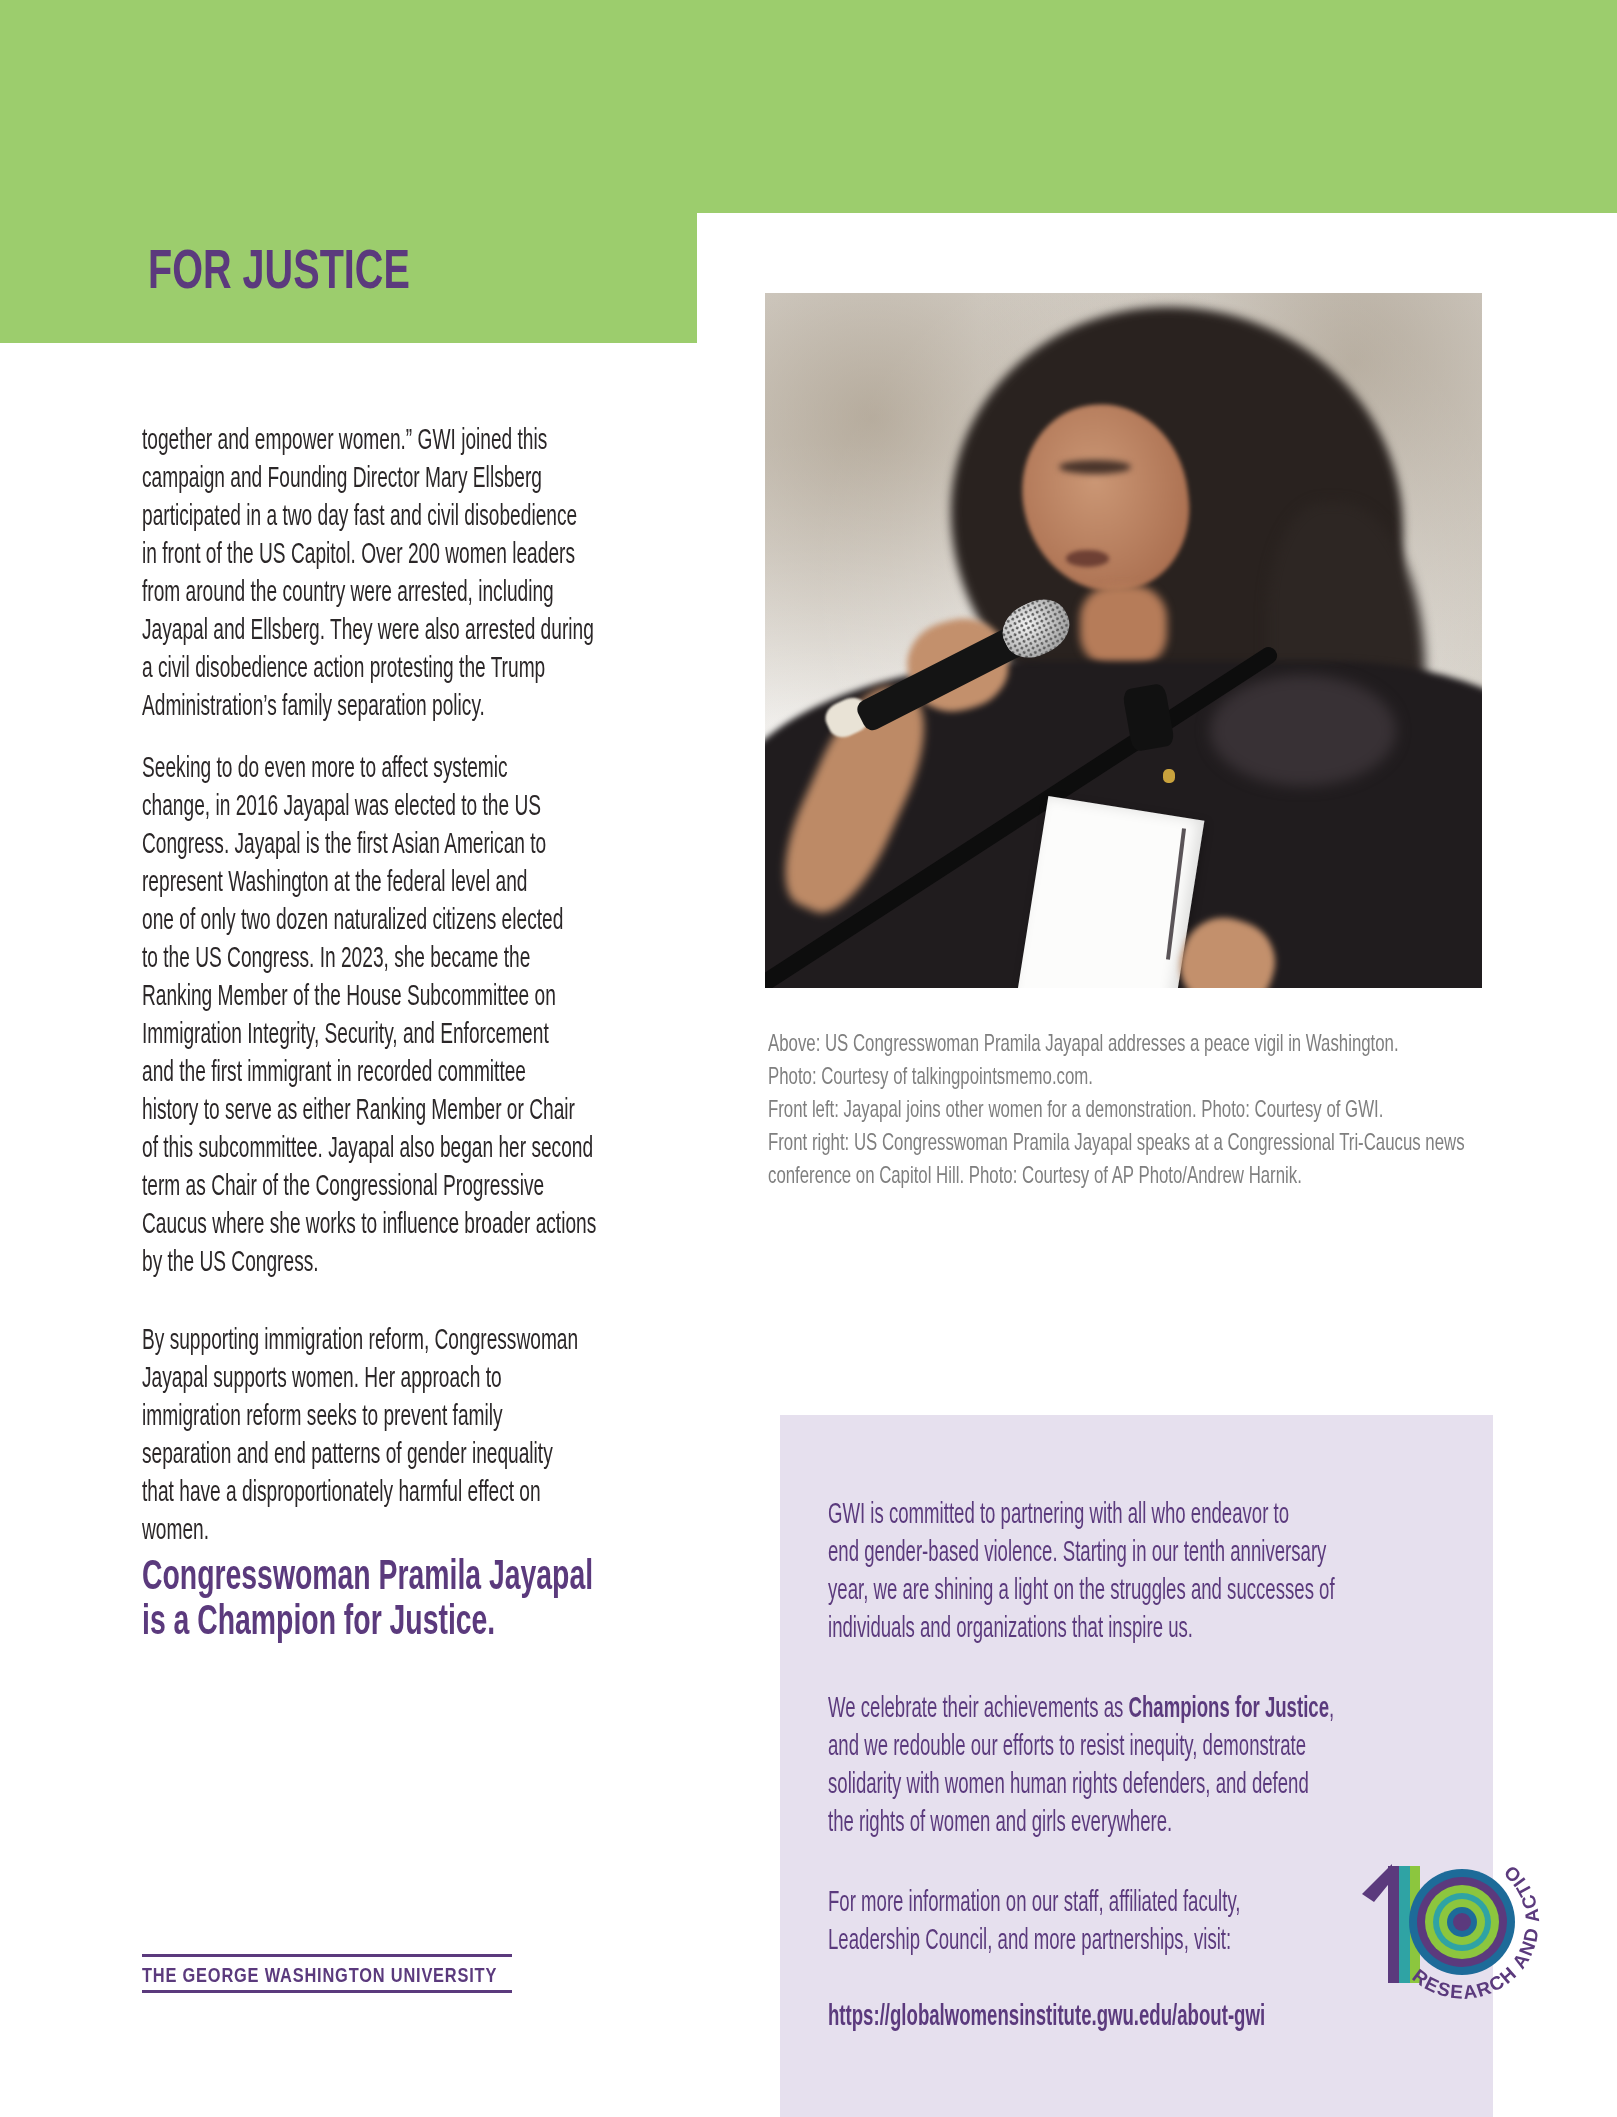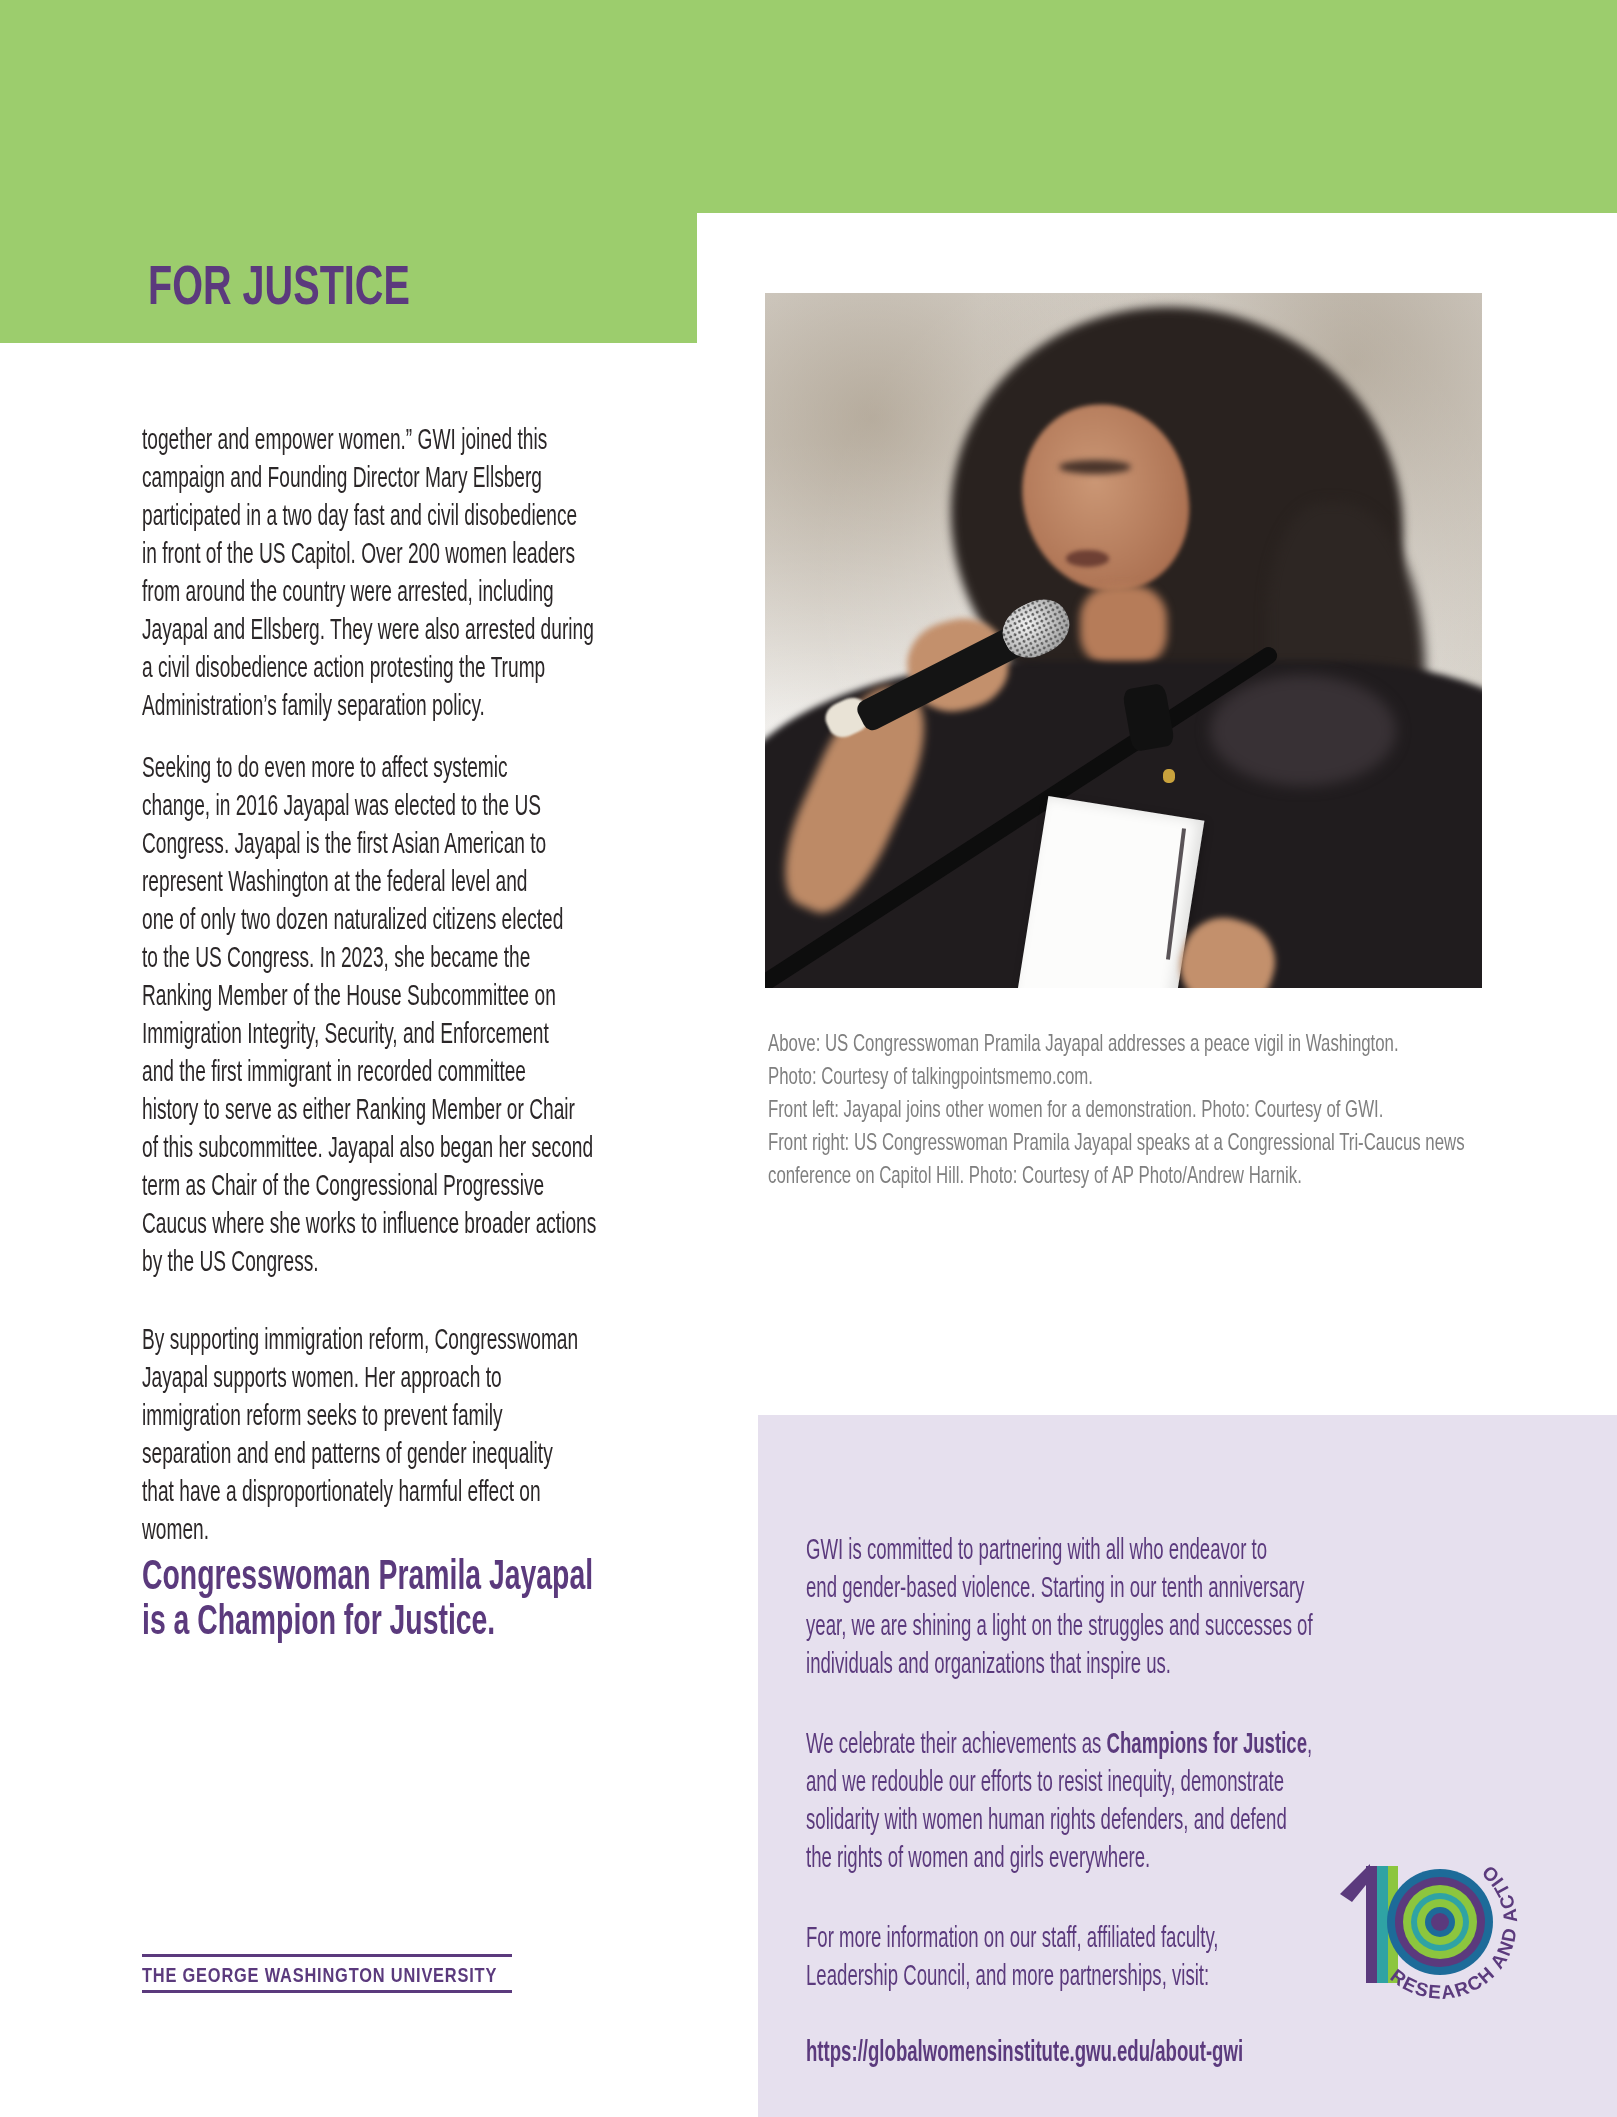--- a/index.html
+++ b/index.html
@@ -57,43 +57,43 @@
   .ph-boomclip { left:50.5%; top:56.5%; width:6%; height:9%; background:#111; border-radius:20%; transform:rotate(-10deg); }
   .ph-paper { left:37%; top:74%; width:22%; height:32%; background:#fcfcfb;
              box-shadow:inset -6px 0 14px rgba(0,0,0,.12), 2px 2px 8px rgba(0,0,0,.25);
              transform:rotate(9deg); }
   .ph-hand2 { left:58%; top:90%; width:13%; height:13%; background:#c3906c; border-radius:45%; transform:rotate(18deg); filter:blur(3px); }
   .ph-gold { left:55.5%; top:68.5%; width:12px; height:14px; background:#c9a23d; border-radius:40%; }
   .ph-zip { left:57%; top:77%; width:4px; height:19%; background:#5a5458; transform:rotate(7deg); }
   
   .caption { font-size:24px; line-height:33px; color:#7f7f7f; white-space:pre-line; }
   
-  #info-box { left:758px; top:1415px; width:859px; height:702px; background:#e6e0ee;
-              padding:115px 0 0 48px; box-sizing:border-box; }
+  #info-box { left:780px; top:1415px; width:713px; height:702px; background:#e6e0ee;
+              padding:79px 0 0 48px; box-sizing:border-box; }
   .boxcol { font-size:30px; line-height:38px; color:#5b3a7d; }
   .boxcol p { margin:0 0 42px 0; white-space:pre-line; }
   .boxcol p:last-child { margin-bottom:0; }
   .boxcol .b { font-weight:700; }
   .box-url { font-weight:700; color:#5b3a7d; text-decoration:none; white-space:pre-line; }
   
   .gwu-serif { font-family:"Liberation Serif", serif; font-size:46px; line-height:40px; color:#5b3a7d; white-space:pre-line; }
   .gwu-rule { position:absolute; width:370px; height:3px; background:#5b3a7d; }
   .gwu-univ { font-size:20.5px; font-weight:700; letter-spacing:1px; color:#5b3a7d; white-space:nowrap; }
   
   #logo10 { left:582px; top:443px; position:absolute; }
 </style>
 </head>
 <body>
 
 <div id="page">
 
   <div class="abs" id="green-strip"></div>
   <div class="abs" id="green-block"></div>
 
-  <div class="abs" style="left:148px; top:260px;">
+  <div class="abs" style="left:148px; top:244px;">
     <span class="sx hdr-sub" style="transform:scaleX(.72);">FOR JUSTICE</span>
   </div>
 
   <div class="abs" id="photo">
     <div class="ph-hair"></div>
     <div class="ph-hair2"></div>
     <div class="ph-face"></div>
     <div class="ph-brow"></div>
     <div class="ph-mouth"></div>
     <div class="ph-neck"></div>

